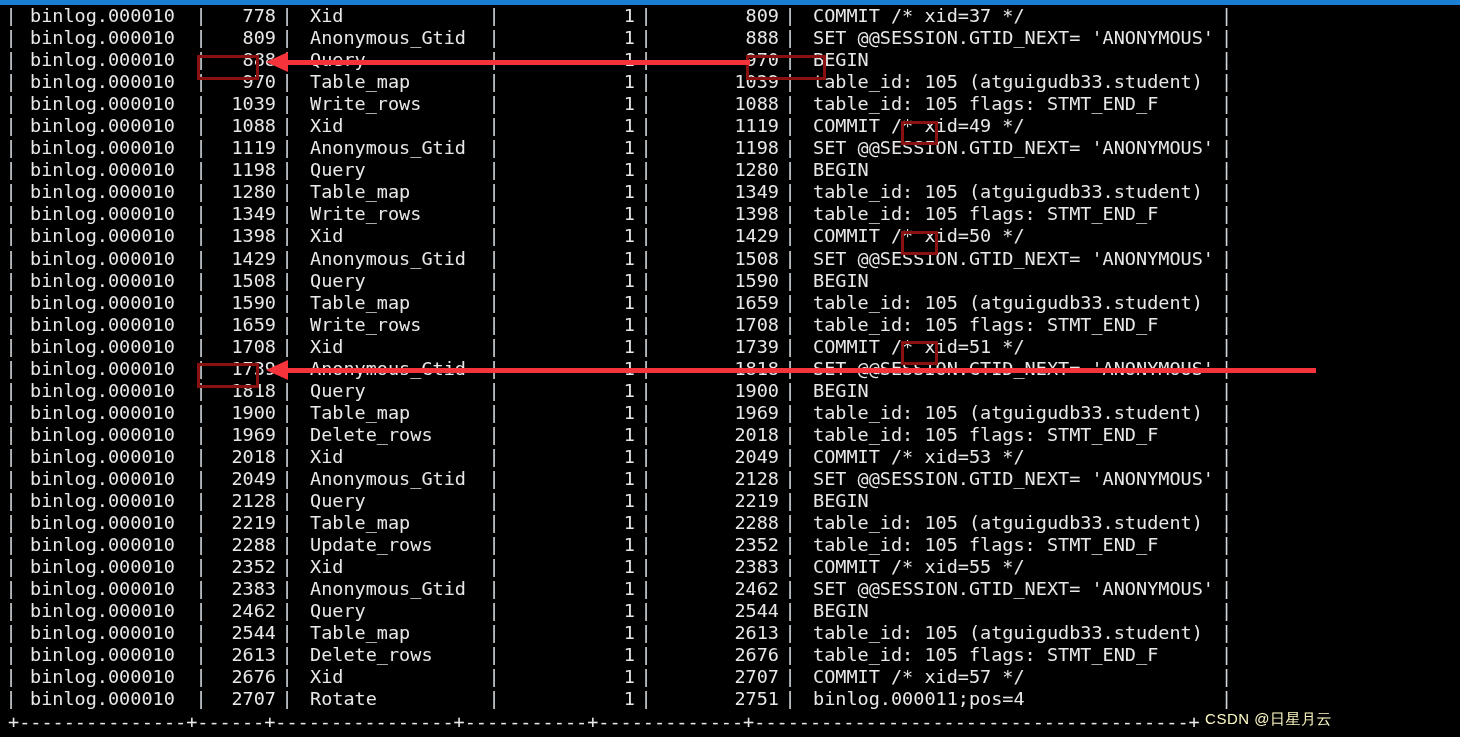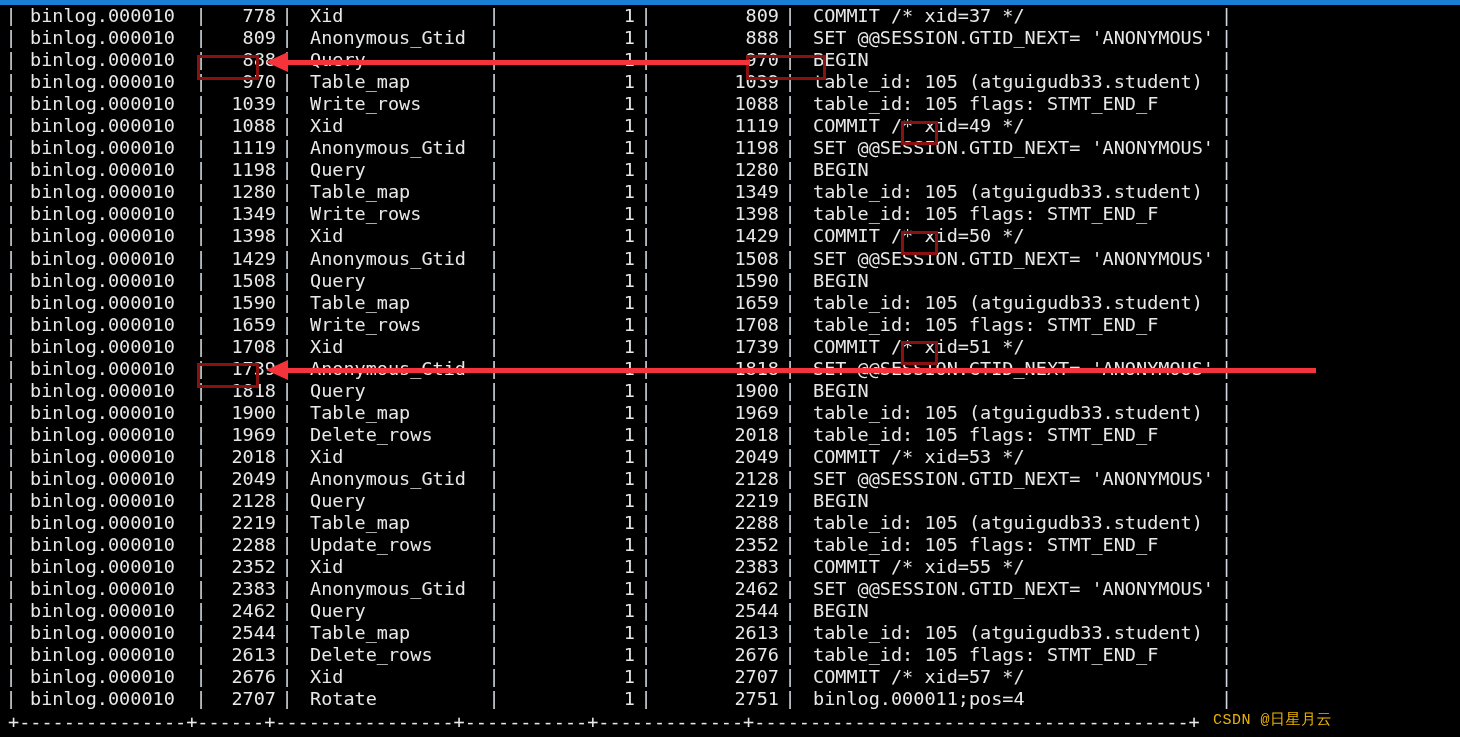--- a/index.html
+++ b/index.html
@@ -91,23 +91,23 @@
     border-top: 10px solid transparent;
     border-bottom: 10px solid transparent;
     border-right: 22px solid #f4333b;
     pointer-events: none;
   }
 
   #watermark {
     position: absolute;
     right: 12px;
     bottom: 8px;
-    color: #eab308;
+    color: #fef9c3;
     font-size: 15px;
-    font-family: Liberation Mono, monospace;
+    font-family: Liberation Sans, sans-serif;
     letter-spacing: 0.5px;
   }
 </style>
 </head>
 <body>
 
 <div id="top-bar"></div>
 
 <div id="terminal">
   <div id="rows">

